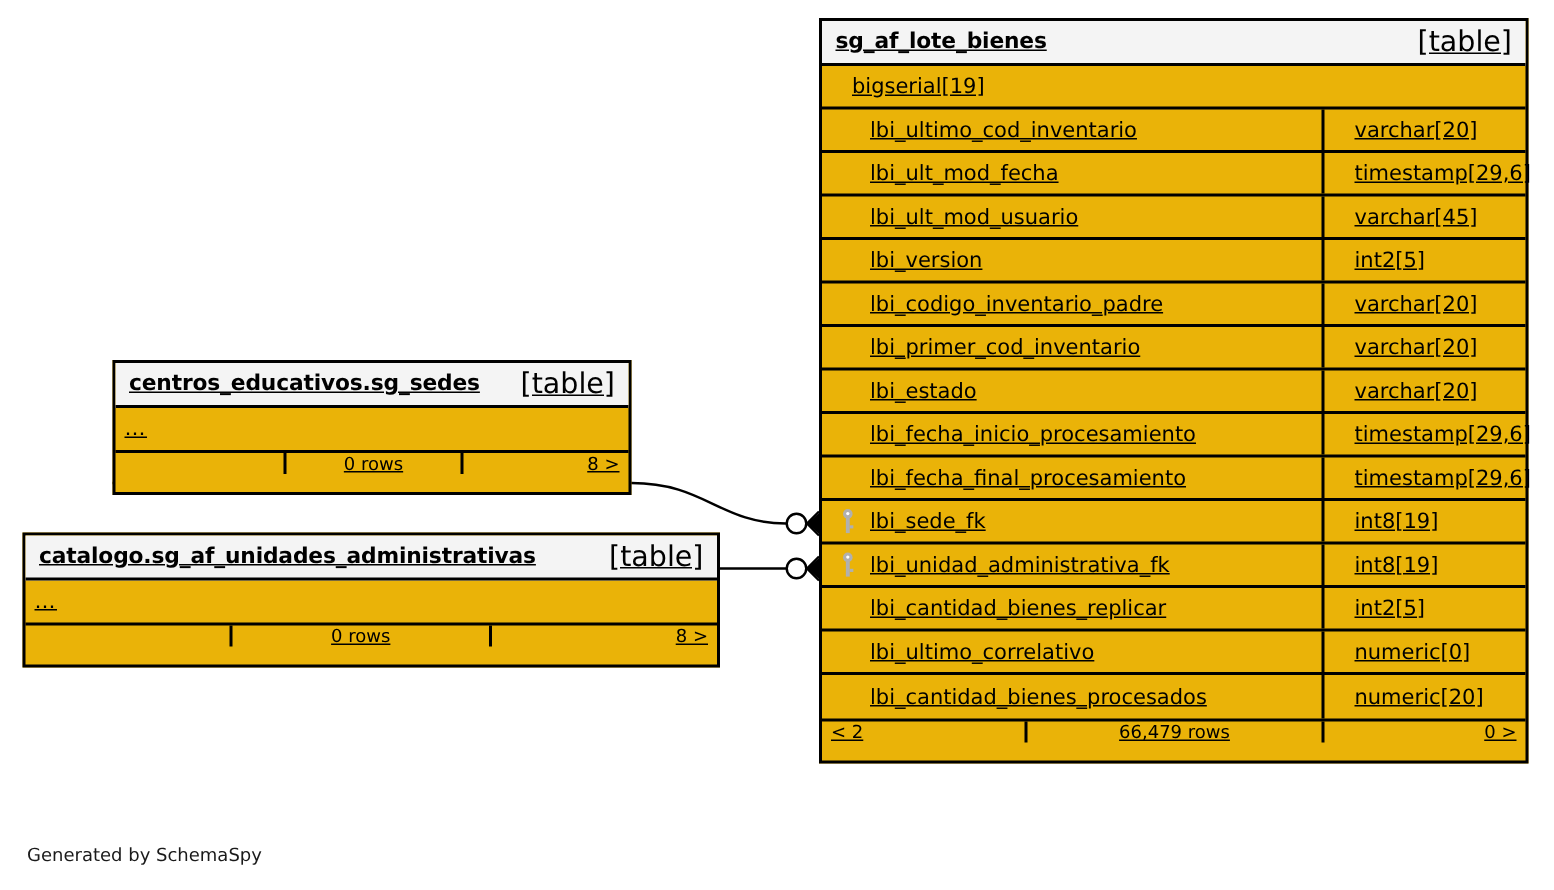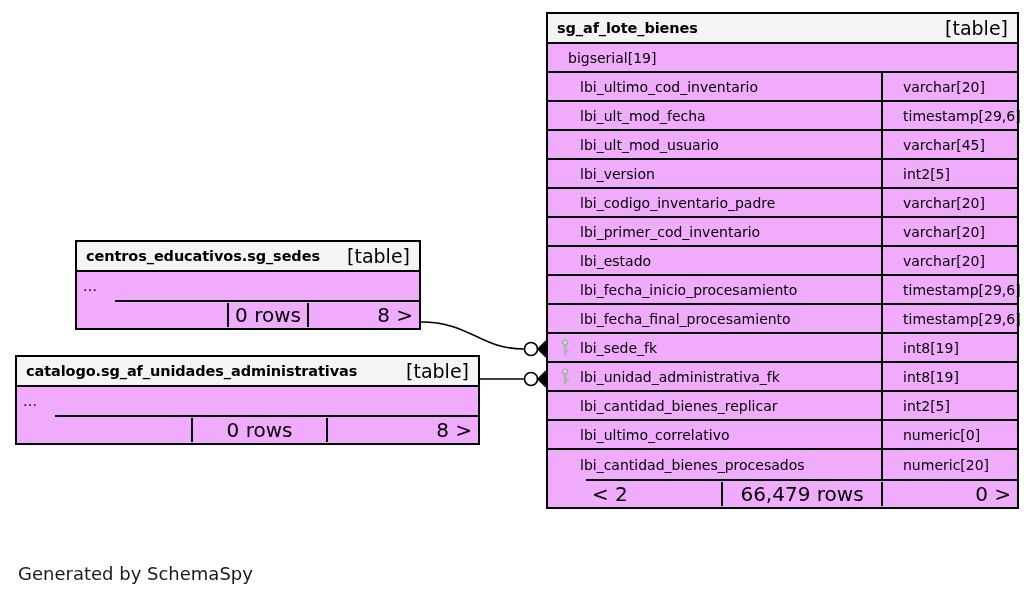--- a/index.html
+++ b/index.html
@@ -21,22 +21,23 @@
     left: 0; top: 0;
     width: 1036px;
     height: 593px;
   }
 
   
   .node {
     position: absolute;
     box-sizing: border-box;
     border: 2px solid #000000;
-    background: #f0abfc;
+    background: #eab308;
     z-index: 5;
+    text-decoration: underline;
   }
   .node-header {
     box-sizing: border-box;
     height: 30px;
     background: #f4f4f4;
     border-bottom: 2px solid #000000;
     display: flex;
     align-items: center;
     padding: 0 9px;
     white-space: nowrap;
@@ -88,24 +89,23 @@
     justify-content: center;
   }
   .key-slot.empty { }
   .col-label { padding-left: 4px; }
 
   
   .node-footer {
     box-sizing: border-box;
     height: 28px;
     display: flex;
-    align-items: center;
+    align-items: flex-start;
     border-top: 2px solid #000000;
-    font-size: 20px;
-    margin-left: 38px;
+    font-size: 12px;
   }
   .foot-cell {
     box-sizing: border-box;
     display: flex;
     align-items: center;
     padding: 0 6px;
   }
   .foot-left  { justify-content: flex-start; }
   .foot-mid   { justify-content: center;  border-left: 2px solid #000000; border-right: 2px solid #000000; }
   .foot-right { justify-content: flex-end; }
@@ -149,21 +149,21 @@
     height: 593px;
     z-index: 2;
     pointer-events: none;
   }
 
   
   #caption {
     position: absolute;
     left: 18px;
     top: 563px;
-    font-size: 18px;
+    font-size: 12px;
     color: #1a1a1a;
   }
 </style>
 </head>
 <body>
 
 <div id="canvas">
 
   <svg id="edges" viewBox="0 0 1036 593" width="1036" height="593">
 

